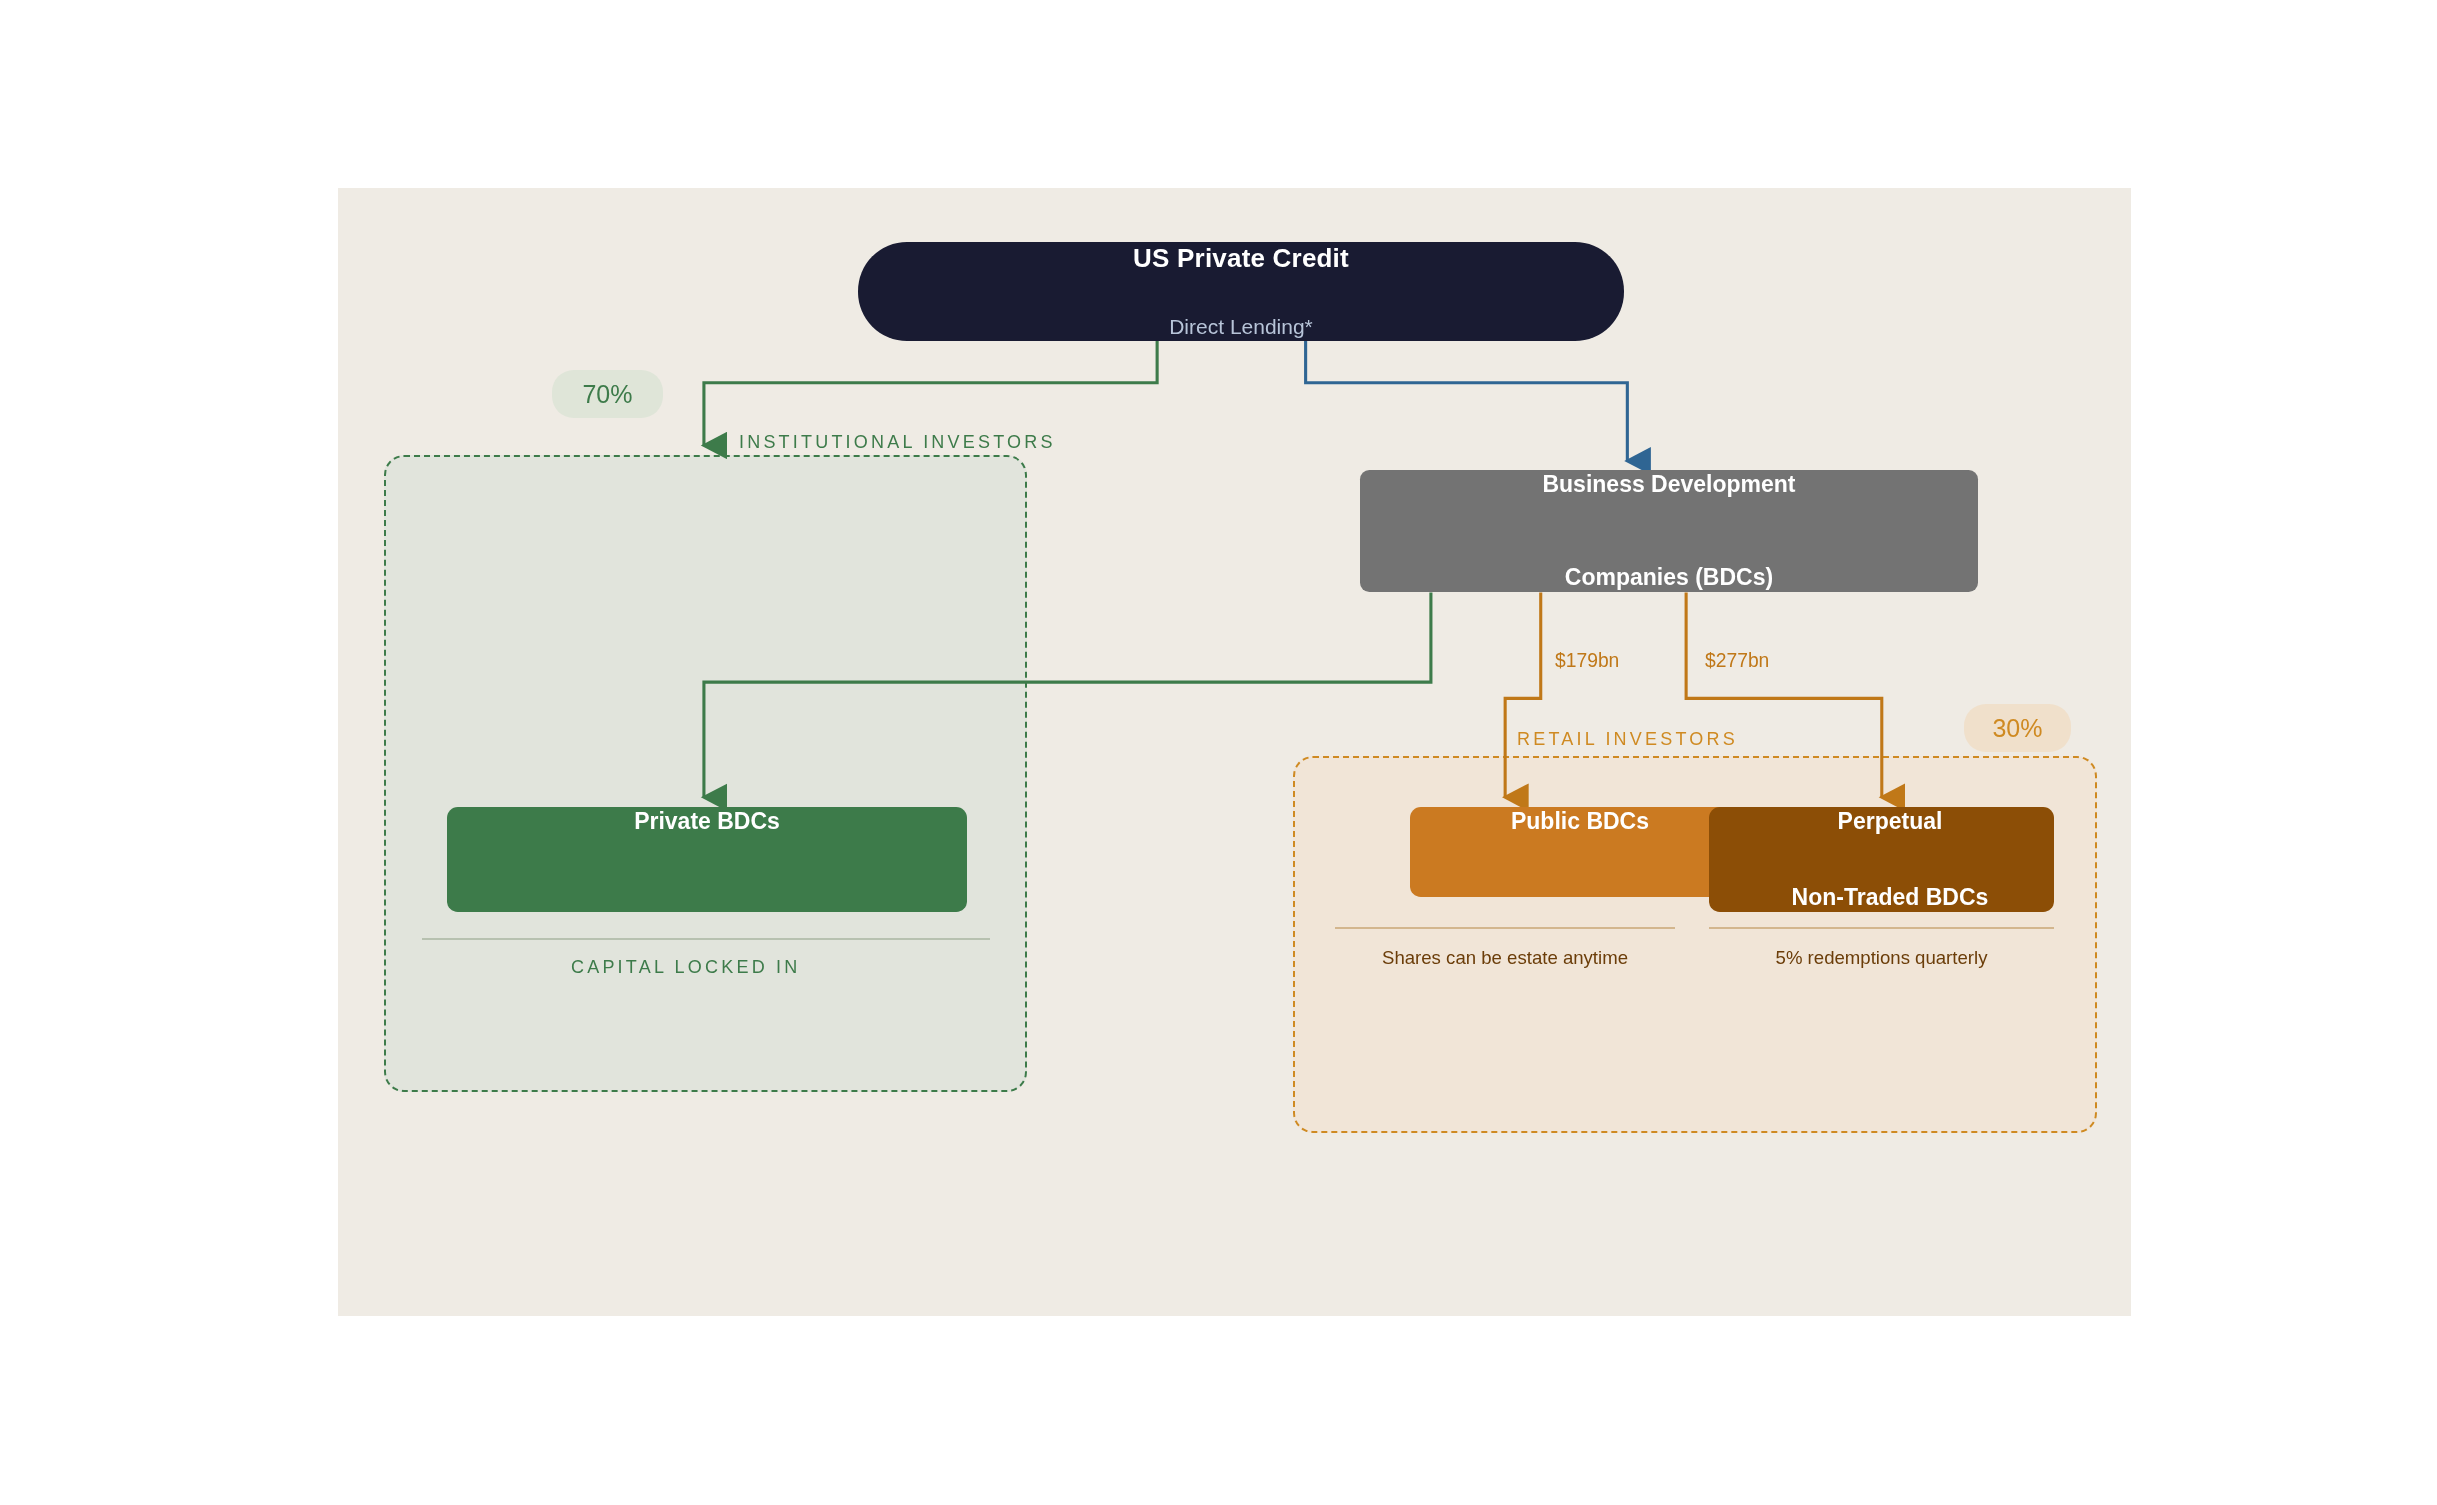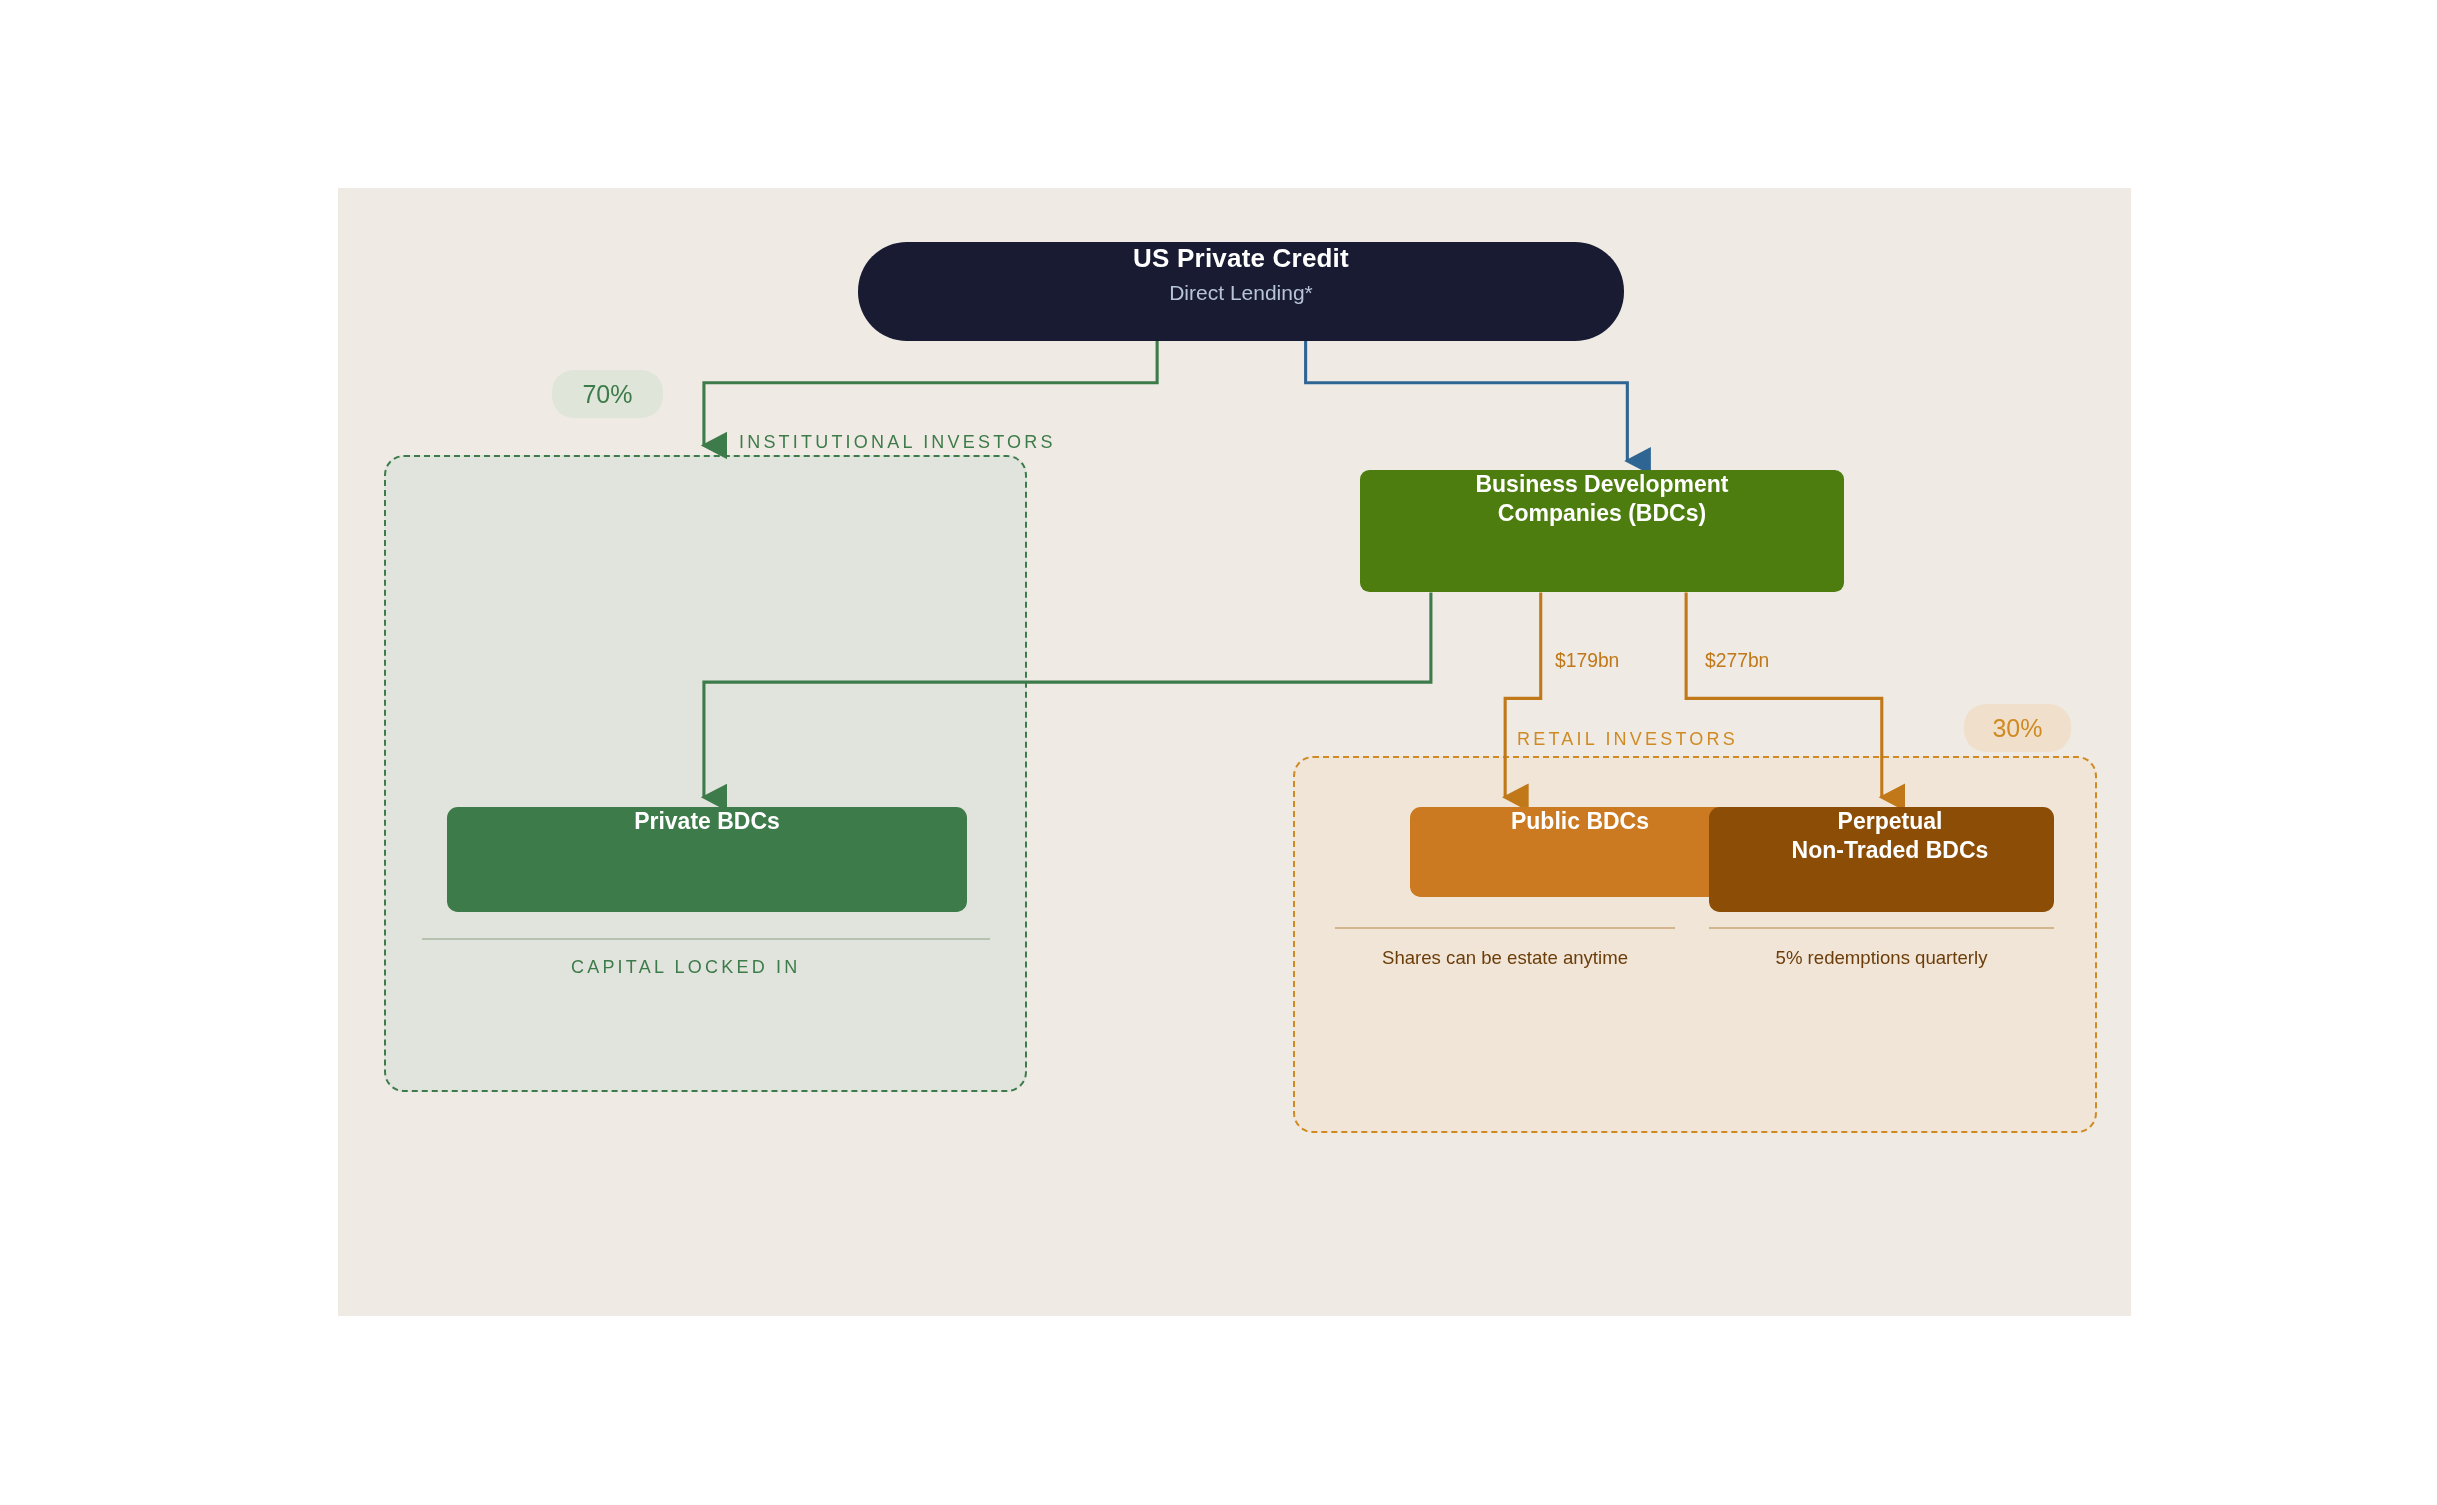--- a/index.html
+++ b/index.html
@@ -40,21 +40,21 @@
     height: 1505px;
     pointer-events: none;
   }
 
   
   .node {
     position: absolute;
     display: flex;
     flex-direction: column;
     align-items: center;
-    justify-content: flex-start;
+    justify-content: space-between;
     text-align: center;
     color: #ffffff;
     box-sizing: border-box;
     line-height: 1.28;
   }
 
   
   #node-root {
     left: 858px;
     top: 242px;
@@ -92,23 +92,23 @@
     left: 447px;
     top: 807px;
     width: 520px;
     height: 105px;
   }
 
   
   #node-bdc {
     left: 1360px;
     top: 470px;
-    width: 484px;
+    width: 618px;
     height: 122px;
-    background: #4d7c0f;
+    background: #737373;
     border-radius: 9.3px;
     font-size: 23px;
     font-weight: bold;
   }
 
   
   #node-public-bdc {
     left: 1410px;
     top: 807px;
     width: 340px;

